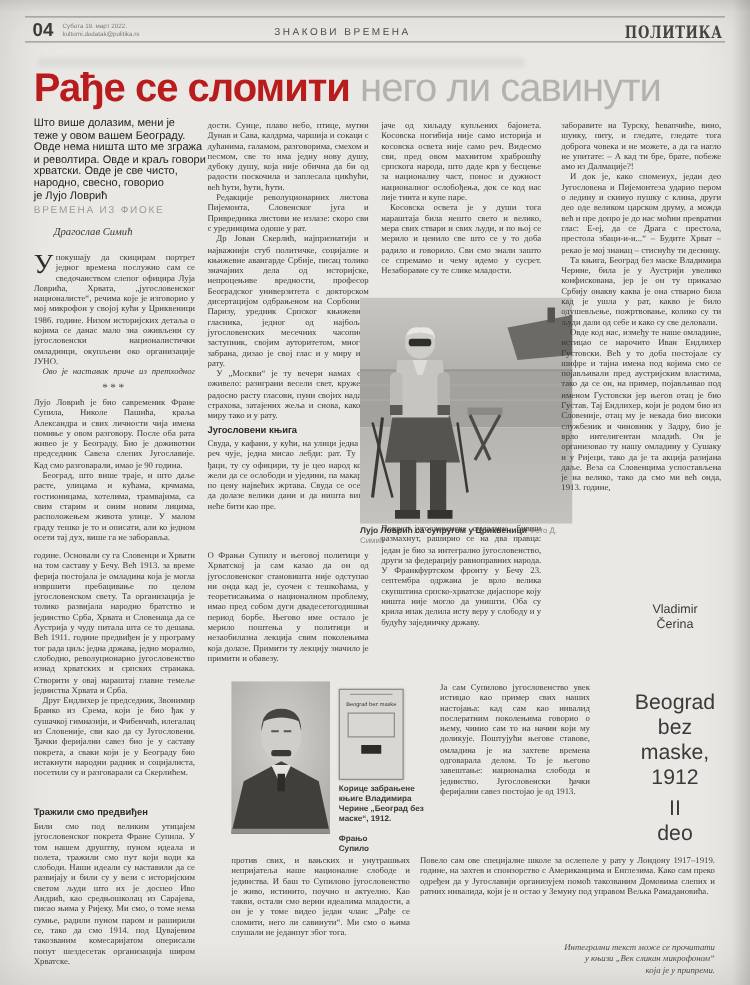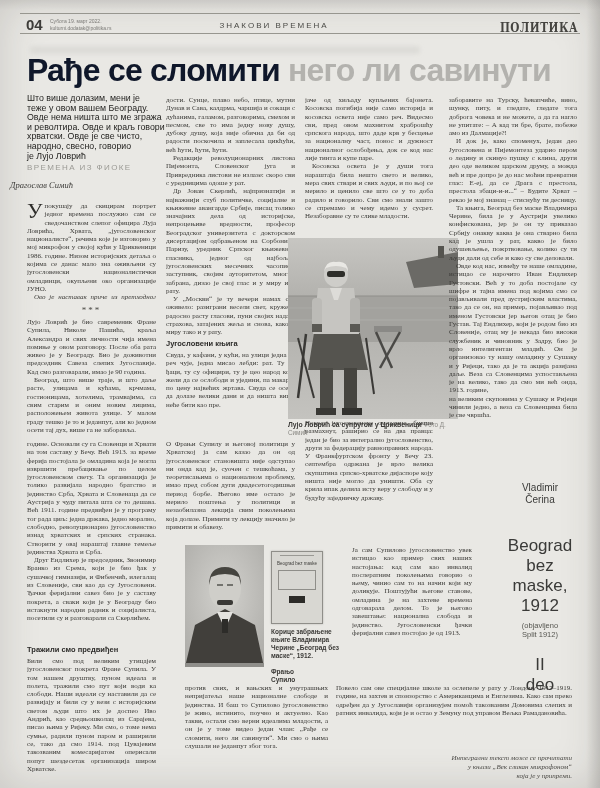--- a/index.html
+++ b/index.html
@@ -17,22 +17,22 @@
   
   .pageno{font-family:"Liberation Sans",sans-serif;font-weight:bold;font-size:15px;color:#3d3c39;}
   .dateline{font-family:"Liberation Sans",sans-serif;font-size:5px;line-height:6.5px;color:#7b7a76;}
   .section{font-family:"Liberation Sans",sans-serif;font-size:8px;letter-spacing:2px;color:#4a4a46;}
   .masthead{font-family:"DejaVu Serif",serif;font-weight:bold;font-size:10.5px;letter-spacing:.5px;
         color:#454440;transform:scaleY(1.3);transform-origin:right top;}
 
   
   .headline{font-family:"Liberation Sans",sans-serif;font-size:32px;font-weight:bold;
         letter-spacing:-.8px;white-space:nowrap;}
-  .hl-dark{color:#0f172a;}
-  .hl-gray{color:#b3b2ae;font-weight:bold;margin-top:32px;}
+  .hl-dark{color:#b91c1c;}
+  .hl-gray{color:#b3b2ae;font-weight:normal;margin-top:32px;}
   .lead{font-family:"Liberation Sans",sans-serif;font-size:8.8px;line-height:9.6px;
         color:#1f1e1c;white-space:pre-line;}
   .kicker{font-family:"Liberation Sans",sans-serif;font-size:8px;letter-spacing:1.4px;color:#9b9a95;}
   .author{font-style:italic;font-size:8.5px;color:#3a3936;}
 
   
   .body{font-size:7px;line-height:8.3px;text-align:justify;overflow:hidden;}
   .body p{margin:0;text-indent:7px;}
   .body p.noind{text-indent:0;}
   .body p.ital{font-style:italic;}
@@ -42,21 +42,21 @@
 
   
   .caption{font-family:"Liberation Sans",sans-serif;font-size:6.8px;line-height:8px;}
   .cap-bold{font-weight:bold;color:#3a3936;}
   .cap-credit{color:#8a8984;font-size:6.3px;}
   .smallcap{font-family:"Liberation Sans",sans-serif;font-weight:bold;font-size:6.5px;
         line-height:8px;color:#3a3936;}
 
   
   .sidebar{text-align:center;font-family:"Liberation Sans",sans-serif;color:#3a3a38;}
-  .sb-author{font-size:10px;line-height:12px;white-space:pre-line;margin-bottom:30px;text-align:center;}
+  .sb-author{font-size:10px;line-height:12px;white-space:pre-line;margin-bottom:46px;text-align:center;}
   .sb-title{font-size:17px;line-height:20px;white-space:pre-line;margin-bottom:5px;}
   .sb-sub{font-size:7.5px;line-height:9px;white-space:pre-line;color:#55554f;margin-bottom:16px;}
   .sb-part{font-size:17px;line-height:20px;white-space:pre-line;text-align:center;}
 
   .note{font-size:7px;line-height:9px;font-style:italic;text-align:right;white-space:pre-line;color:#4a4945;}
 
   
   .cover{background:#d8d7d2;border:1px solid #8f8e89;box-shadow:0 0 2px rgba(0,0,0,.2);}
   .cover .bar{height:1px;background:#9a9994;margin:3px 8px 0 8px;}
   .cover-title{font-family:"Liberation Sans",sans-serif;font-size:4.5px;text-align:center;
@@ -87,30 +87,30 @@
   </div>
 
   <div class="abs lead" style="left:27px;top:94px;width:150px;">Што више долазим, мени је
 теже у овом вашем Београду.
 Овде нема ништа што ме згража
 и револтира. Овде и краљ говори
 хрватски. Овде је све чисто,
 народно, свесно, говорио
 је Лујо Ловрић</div>
   <div class="abs kicker" style="left:27px;top:163px;">ВРЕМЕНА ИЗ ФИОКЕ</div>
-  <div class="abs author" style="left:10px;top:180px;">Драгослав Симић</div>
+  <div class="abs author" style="left:43px;top:180px;">Драгослав Симић</div>
 
   <div class="abs body" style="left:27px;top:202px;width:129px;height:100px;">
     <p class="noind"><span class="dropcap">У</span><span>покушају да скицирам портрет једног времена послужио сам се сведочанством слепог официра Луја Ловрића, Хрвата, „југословенског националисте“, речима које је изговорио у мој микрофон у својој кући у Цриквеници 1986. године. Низом историјских детаља о којима се данас мало зна оживљени су југословенски националистички омладинци, окупљени око организације ЈУНО.</span></p>
     <p class="ital">Ово је наставак приче из претходног броја.</p>
   </div>
   <div class="abs separator" style="left:27px;top:305px;width:129px;">***</div>
   <div class="abs body" style="left:27px;top:318px;width:129px;height:122px;">
     <p class="noind">Лујо Ловрић је био савременик Фране Супила, Николе Пашића, краља Александра и свих личности чија имена помиње у овом разговору. После оба рата живео је у Београду. Био је доживотни председник Савеза слепих Југославије. Кад смо разговарали, имао је 90 година.</p>
-    <p>Београд, што више траје, и што даље расте, улицама и кућама, крчмама, гостионицама, хотелима, трамвајима, са свим старим и оним новим лицима, расположењем живота улице. У малом граду тешко је то и једанпут, али ко једном осети тај дух, више га не заборавља.</p>
+    <p>Београд, што више траје, и што даље расте, улицама и кућама, крчмама, гостионицама, хотелима, трамвајима, са свим старим и оним новим лицима, расположењем живота улице. У малом граду тешко је то и описати, али ко једном осети тај дух, више га не заборавља.</p>
   </div>
   <div class="abs body" style="left:27px;top:440px;width:129px;height:201px;">
     <p class="noind">године. Основали су га Словенци и Хрвати на том саставу у Бечу. Већ 1913. за време ферија постојала је омладина која је могла извршити пребацивање по целом југословенском свету. Та организација је толико развијала народно братство и јединство Срба, Хрвата и Словенаца да се Аустрија у чуду питала шта се то дешава. Већ 1911. године предвиђен је у програму тог рада циљ: једна држава, једно морално, слободно, револуционарно југословенство изнад хрватских и српских странака. Створити у овај нараштај главне темеље јединства Хрвата и Срба.</p>
     <p>Друг Ендлихер је председник, Звонимир Бранко из Срема, који је био ђак у сушачкој гимназији, и Фибенчић, илегалац из Словеније, сви као да су Југословени. Ђачки феријални савез био је у саставу покрета, а сваки који је у Београду био истакнути народни радник и социјалиста, посетили су и разговарали са Скерлићем.</p>
   </div>
   <div class="abs subhead" style="left:27px;top:645px;">Тражили смо предвиђен</div>
   <div class="abs body" style="left:27px;top:657px;width:129px;height:128px;">
     <p class="noind">Били смо под великим утицајем југословенског покрета Фране Супила. У том нашем друштву, пуном идеала и полета, тражили смо пут који води ка слободи. Наши идеали су наставили да се развијају и били су у вези с историјским светом људи што их је доспео Иво Андрић, као средњошколац из Сарајева, писао њима у Ријеку. Ми смо, о томе нема сумње, радили пуном паром и раширили се, тако да смо 1914. под Цувајевим такозваним комесаријатом оперисали попут шездесетак организација широм Хрватске.</p>
   </div>
 
@@ -182,32 +182,29 @@
 
   <div class="abs body" style="left:305px;top:419px;width:128px;height:99px;">
     <p class="noind">Покрет југословенске омладине, бивши размахнут, раширио се на два правца: један је био за интегрално југословенство, други за федерацију равноправних народа. У Франкфуртском фронту у Бечу 23. септембра одржана је врло велика скупштина српско-хрватске дијаспоре коју ништа није могло да уништи. Оба су крила ипак делила исту веру у слободу и у будућу заједничку државу.</p>
   </div>
 
   <div class="abs body" style="left:449px;top:96px;width:128px;height:360px;">
     <p class="noind">заборавите на Турску, ћевапчиће, вино, шунку, питу, и гледате, гледате тога доброга човека и не можете, а да га нагло не упитате: – А кад ти бре, брате, побеже амо из Далмације?!</p>
     <p>И док је, како споменух, један део Југословена и Пијемонтеза ударио пером о ледину и скинуо пушку с клина, други део оде великом царском друму, а можда већ и пре допро је до нас моћни превратни глас: Е-еј, да се Драга с престола, престола збаци-и-и...“ – Будите Хрват – рекао је мој знанац – стиснућу ти десницу.</p>
     <p>Та књига, Београд без маске Владимира Черине, била је у Аустрији увелико конфискована, јер је он ту приказао Србију онакву каква је она стварно била кад је ушла у рат, какво је било одушевљење, пожртвовање, колико су ти људи дали од себе и како су све деловали.</p>
     <p>Овде код нас, између те наше омладине, истицао се нарочито Иван Ендлихер Густовски. Већ у то доба постојале су шифре и тајна имена под којима смо се појављивали пред аустријским властима, тако да се он, на пример, појављивао под именом Густовски јер његов отац је био Густав. Тај Ендлихер, који је родом био из Словеније, отац му је некада био високи службеник и чиновник у Задру, био је врло интелигентан младић. Он је организовао ту нашу омладину у Сушаку и у Ријеци, тако да је та акција разијана даље. Веза са Словенцима успостављена је на велико, тако да смо ми већ онда, 1913. године,</p>
-    <p class="noind">на великим скуповима у Сушаку и Ријеци чинили једно, а веза са Словенцима била је све чвршћа.</p>
   </div>
 
   <div class="abs sidebar" style="left:487px;top:482px;width:106px;">
     <div class="sb-author">Vladimir
 Čerina</div>
     <div class="sb-title">Beograd
 bez
 maske,
 1912</div>
-    <div class="sb-sub">(objavljeno
-Split 1912)</div>
     <div class="sb-part">II
 deo</div>
   </div>
 
   <div class="abs" style="left:185px;top:545px;width:79px;height:122px;">
     <svg width="79" height="122" viewBox="0 0 79 122">
       <defs>
         <radialGradient id="vig" cx="0.5" cy="0.4" r="0.8">
           <stop offset="0" stop-color="#d2d1cd"></stop>
             <stop offset="1" stop-color="#a9a8a4"></stop>

